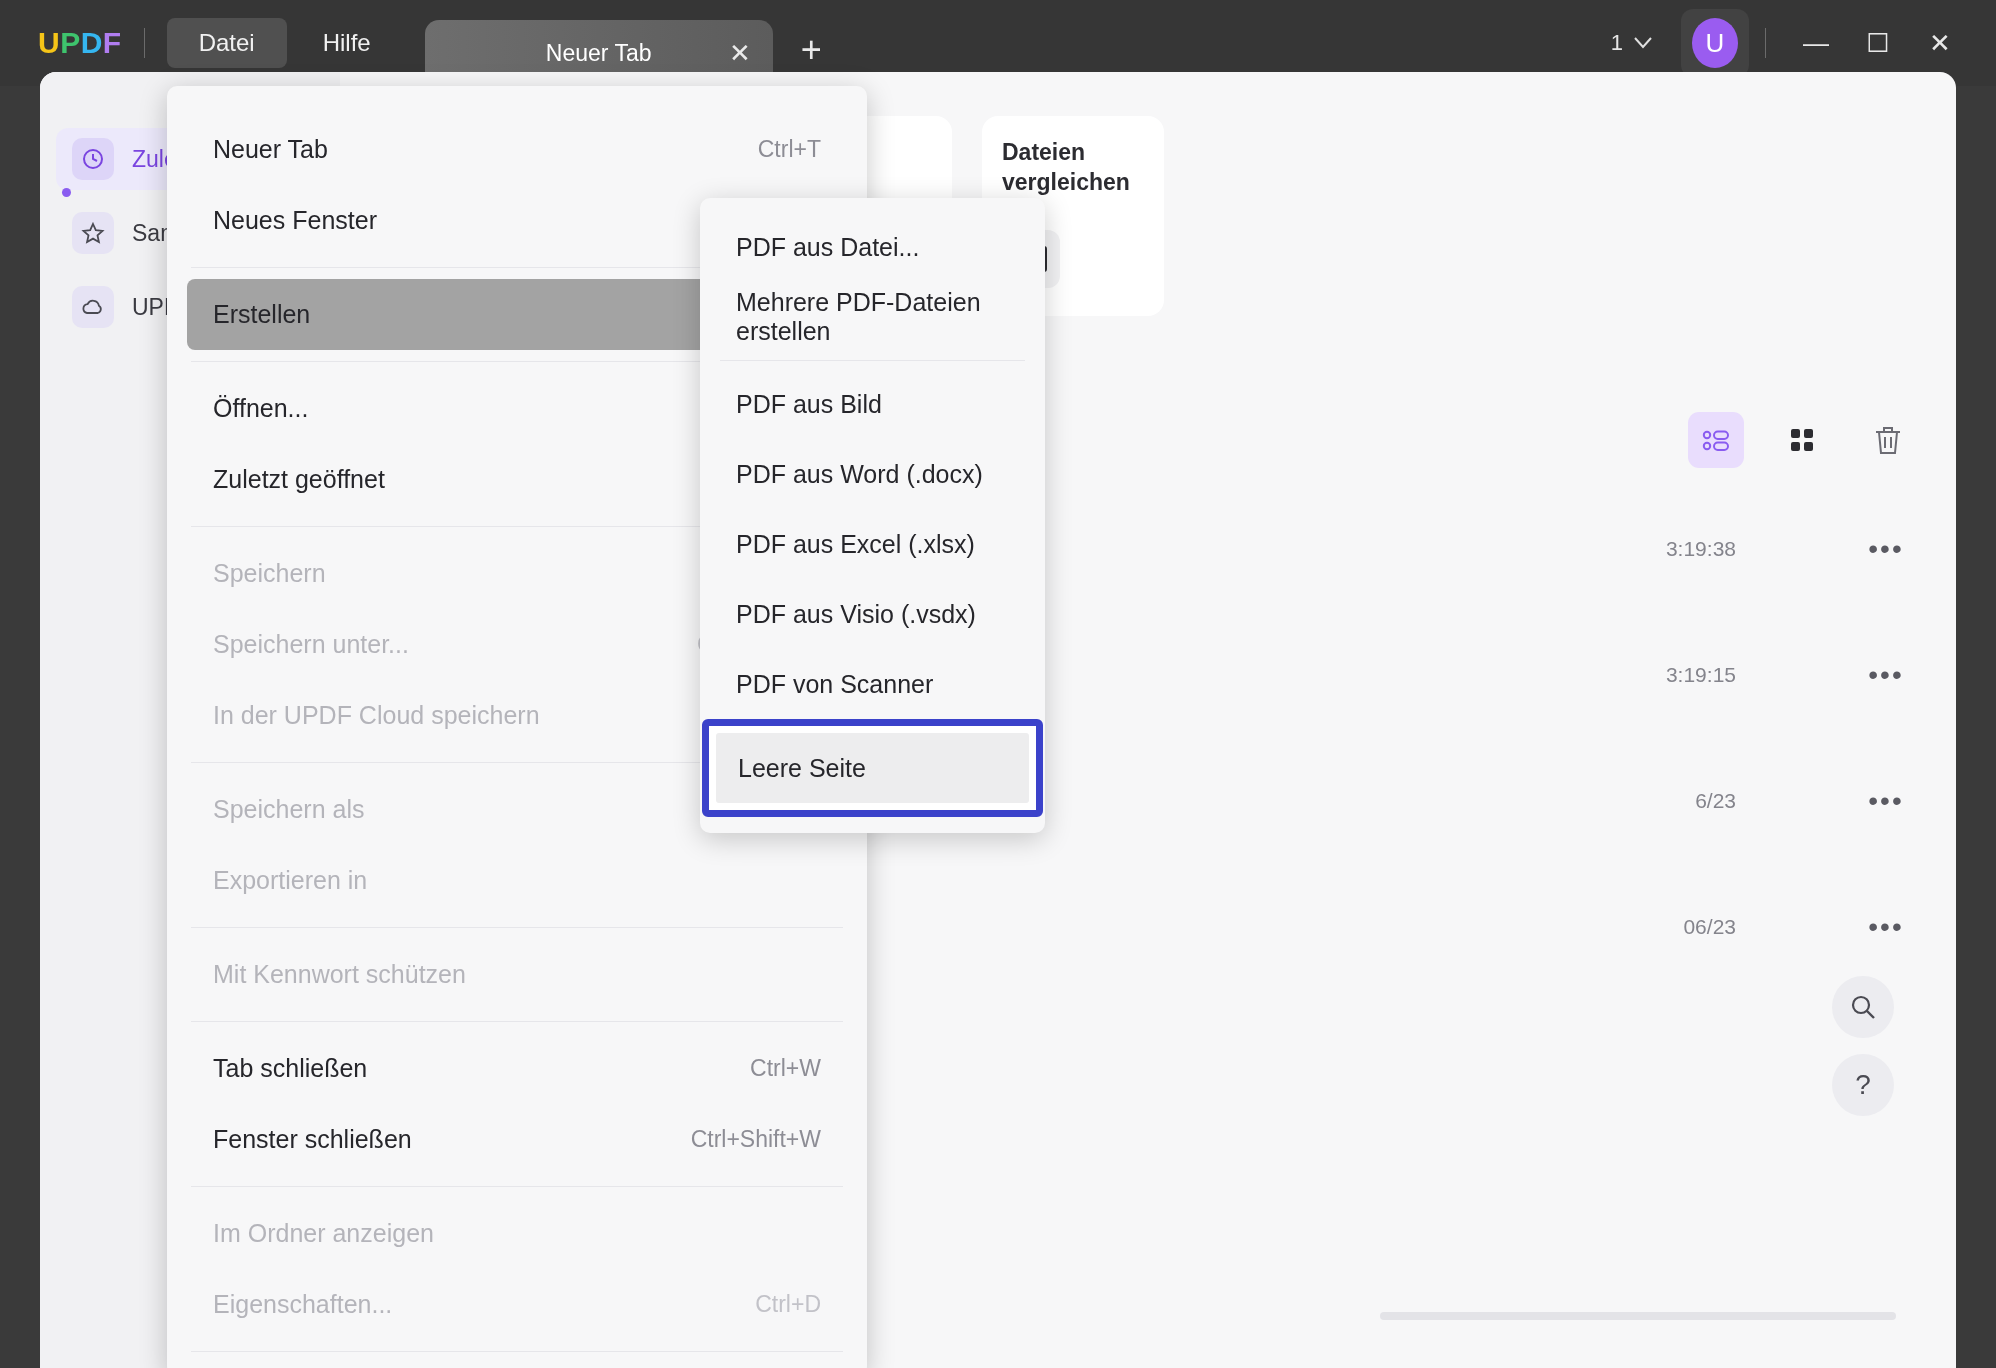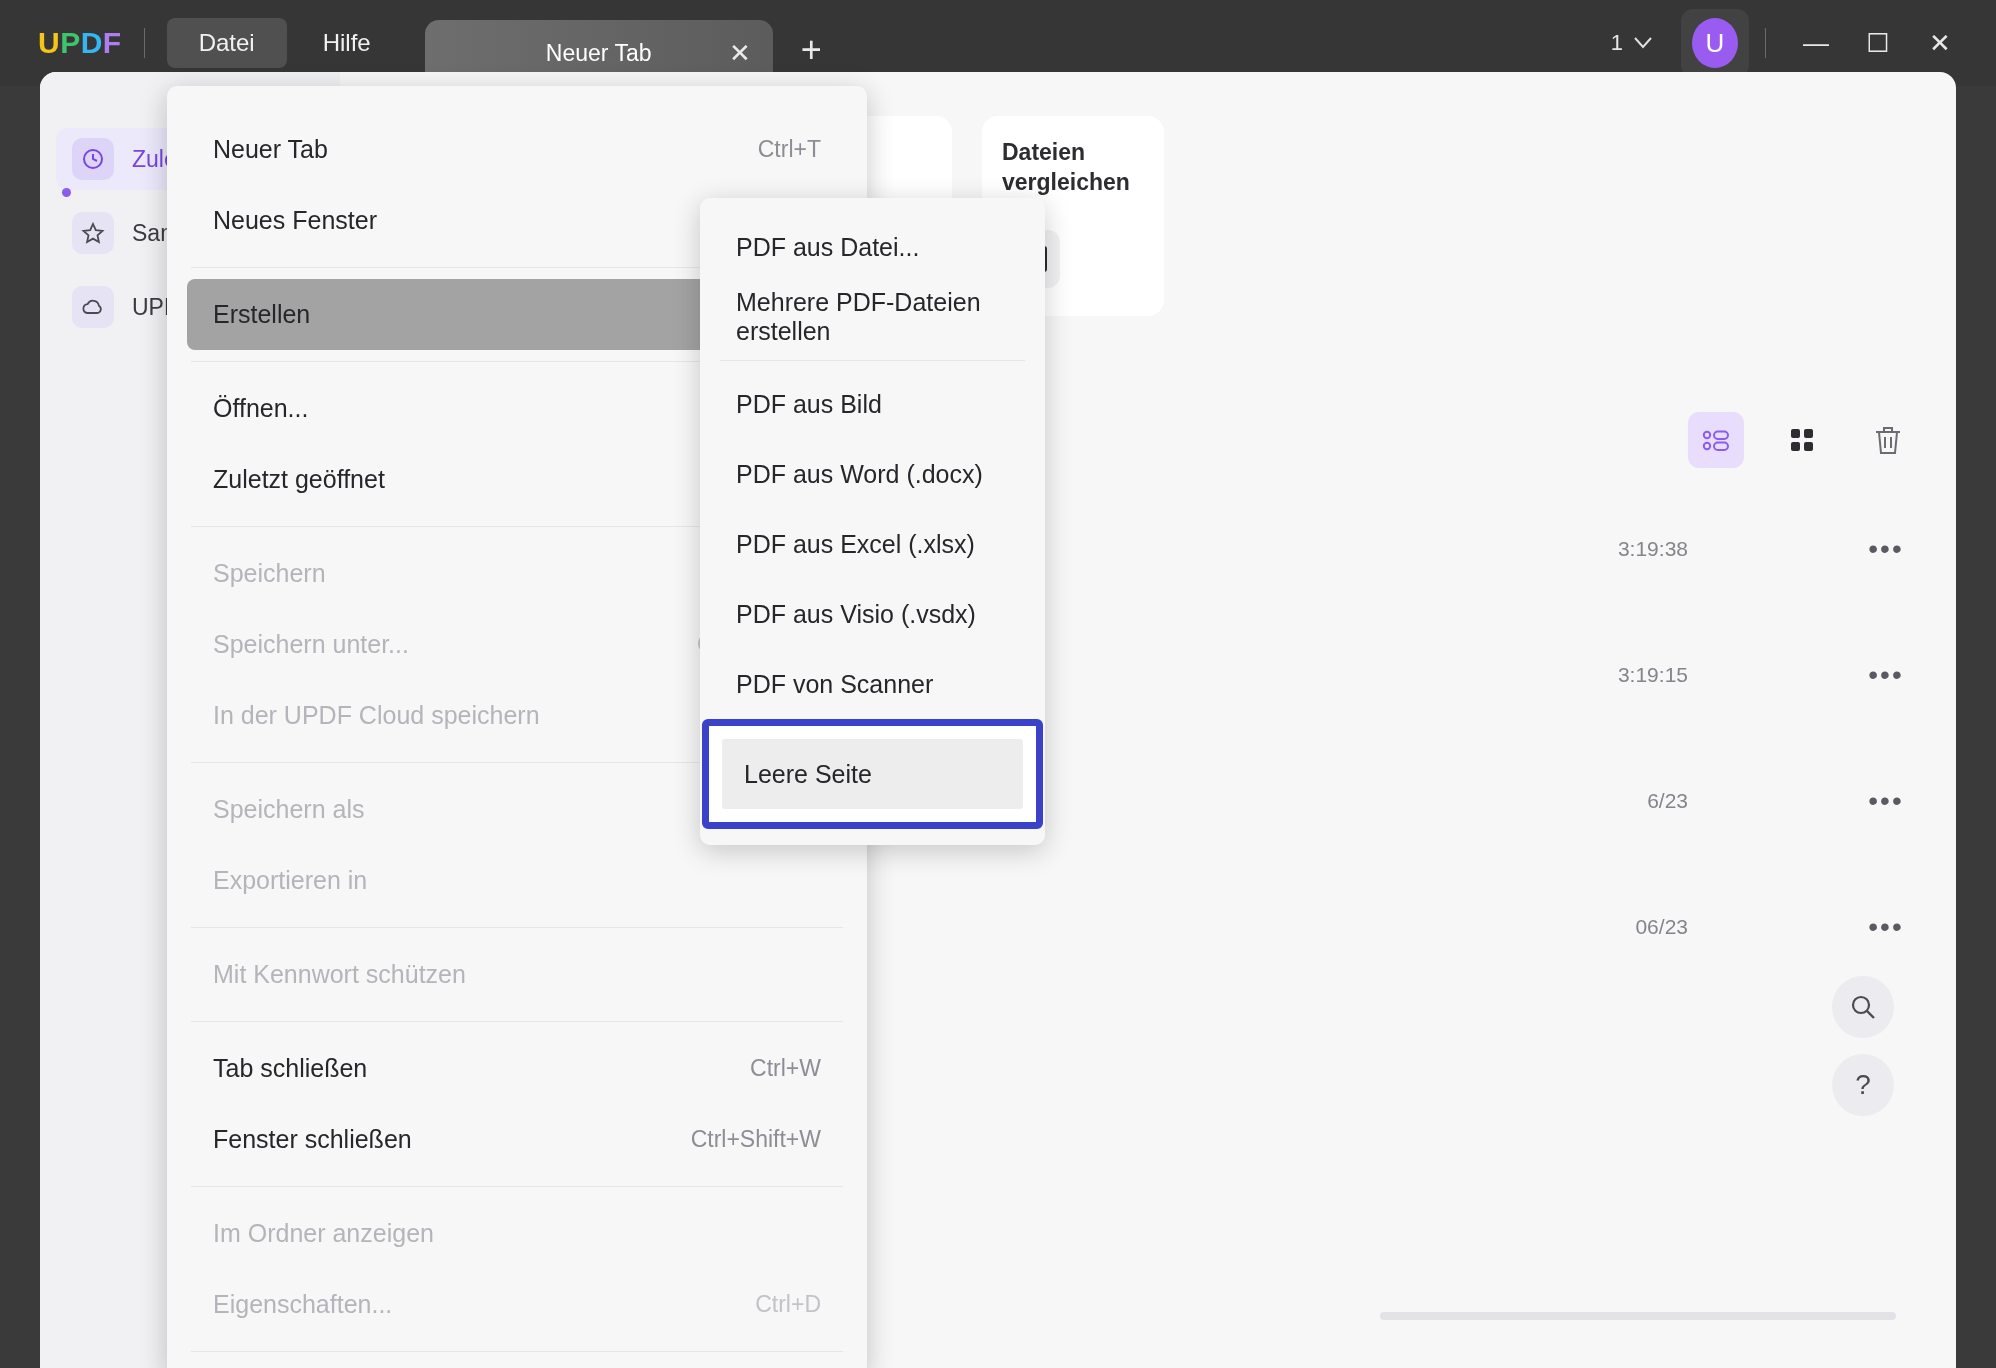--- a/index.html
+++ b/index.html
@@ -142,21 +142,21 @@
     display:flex; align-items:center; margin-top: 96px; height: 56px;
   }
   .sortsel { font-size:23px; color:#2c2c31; display:flex; align-items:center; gap: 16px; }
   .caret { border-left:9px solid transparent; border-right:9px solid transparent; border-top:10px solid #8d8d95; }
   .viewbtns { margin-left:auto; display:flex; align-items:center; gap: 30px; }
   .vbtn { width: 56px; height: 56px; border-radius: 11px; display:flex; align-items:center; justify-content:center; }
   .vbtn.on { background:#e9ddfd; }
 
   
   .rows { margin-top: 18px; }
-  .row { display:flex; align-items:center; height: 126px; border-bottom:0;gap:48px; }
+  .row { display:flex; align-items:center; height: 126px; border-bottom:0; }
   .rname { font-size: 23px; color:#2c2c31; width: 700px; white-space:nowrap; overflow:hidden; }
   .rdate { font-size: 21px; color:#84848c; margin-left: auto; padding-right: 120px;}
   .rdots { font-size: 28px; color:#5a5a62; letter-spacing: 2px; width:60px; text-align:center;}
 
   .scrollbar {
     position:absolute; left: 1040px; right: 60px; bottom: 48px; height: 8px;
     background:#e3e3e7; border-radius: 4px;
   }
 
   .fab {
@@ -209,21 +209,21 @@
     border: none;
   }
   .boxwrap {
     position: relative;
     margin: 0 2px;
     border: 7px solid #3b42ca;
     border-radius: 6px;
     background: #fff;
     padding: 3px;
   }
-  .boxwrap .smi { margin: 10px; border-radius: 3px; }
+  .boxwrap .smi { margin: 4px; border-radius: 3px; }
 </style>
 </head>
 <body>
 
 <div id="app">
 
   <div class="titlebar">
     <div class="logo">
       <span>U</span>
       <span>P</span>

